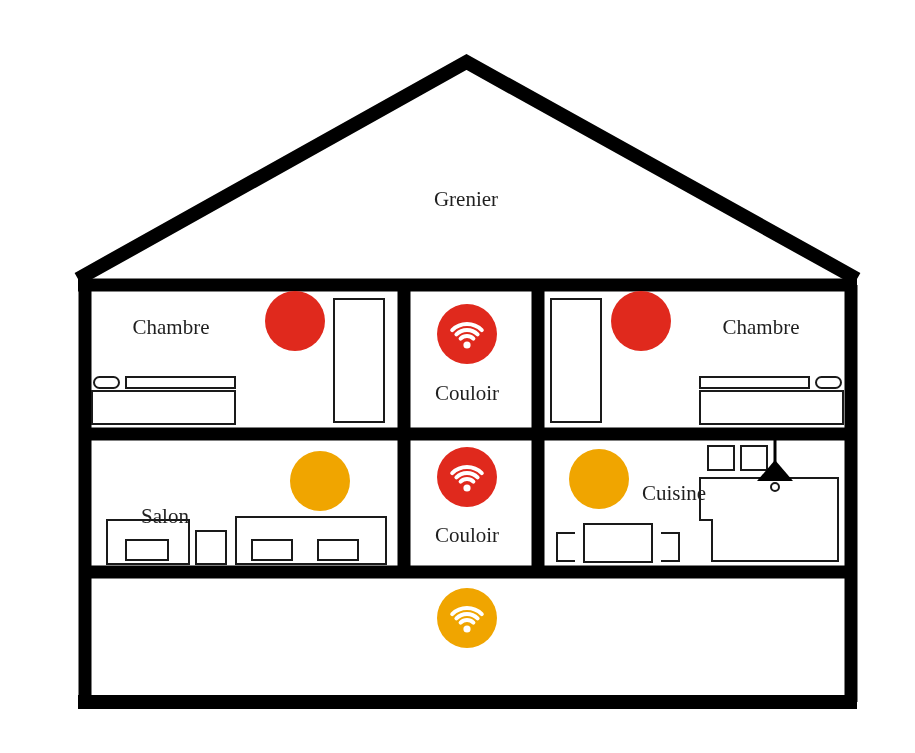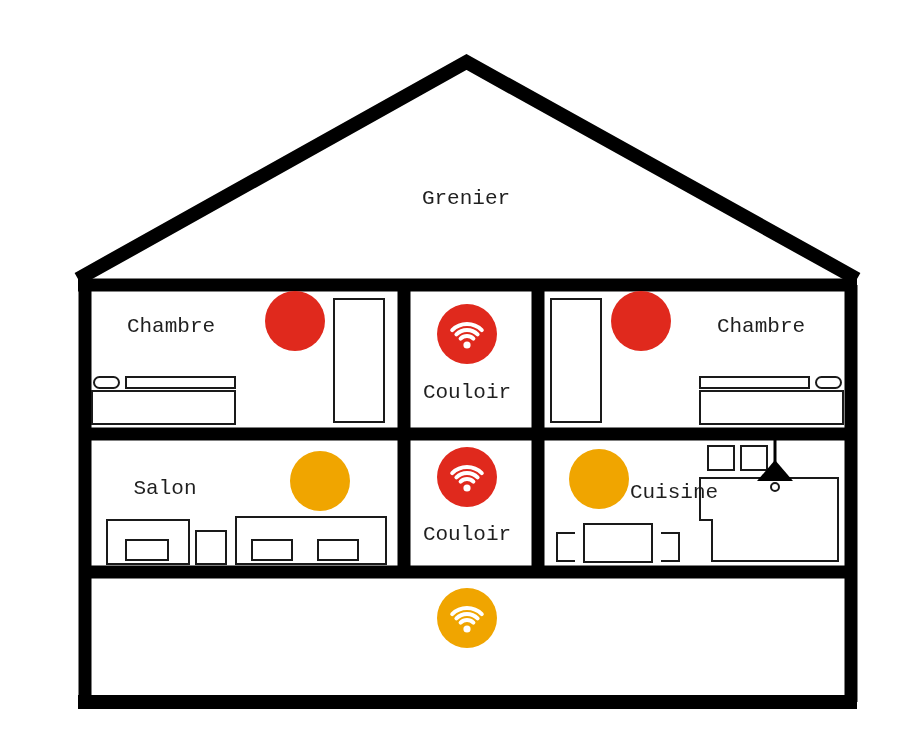--- a/index.html
+++ b/index.html
@@ -3,21 +3,21 @@
 <meta charset="utf-8">
 <style>
   * { box-sizing: border-box; }
   html, body { margin: 0; padding: 0; background: #ffffff; }
   .stage {
     position: relative;
     width: 915px;
     height: 753px;
     background: #ffffff;
     overflow: hidden;
-    font-family: Liberation Mono, monospace;
+    font-family: Liberation Serif, serif;
   }
   .layer {
     position: absolute;
     left: 0; top: 0;
     width: 915px; height: 753px;
   }
   .label {
     position: absolute;
     text-align: center;
     font-size: 21px;
@@ -140,17 +140,17 @@
         <path d="M15.2 26.2 A21 21 0 0 1 44.8 26.2"></path>
       </g>
       <circle cx="30" cy="41" r="3.6" fill="#ffffff"></circle>
     </svg>
   </div>
 
   <div class="label" style="left:366px;top:187px;width:200px">Grenier</div>
   <div class="label" style="left:96px;top:315px;width:150px">Chambre</div>
   <div class="label" style="left:392px;top:381px;width:150px">Couloir</div>
   <div class="label" style="left:686px;top:315px;width:150px">Chambre</div>
-  <div class="label" style="left:90px;top:477px;width:150px">Salon</div>
+  <div class="label" style="left:90px;top:504px;width:150px">Salon</div>
   <div class="label" style="left:392px;top:523px;width:150px">Couloir</div>
   <div class="label" style="left:599px;top:481px;width:150px">Cuisine</div>
 
 </div>
 
 </body></html>

